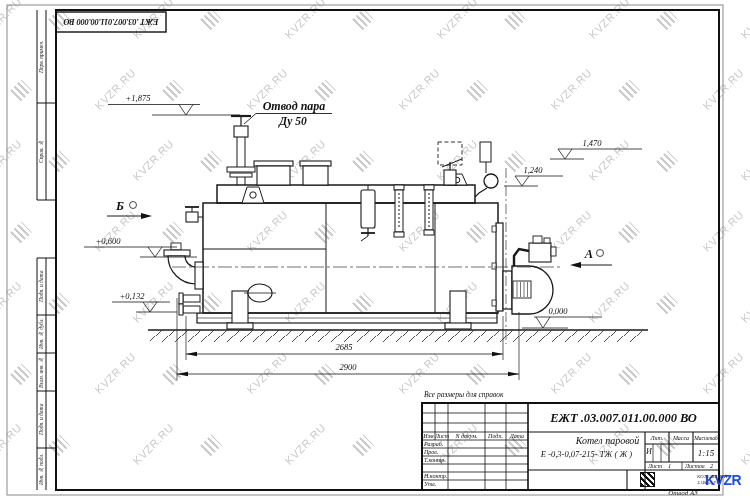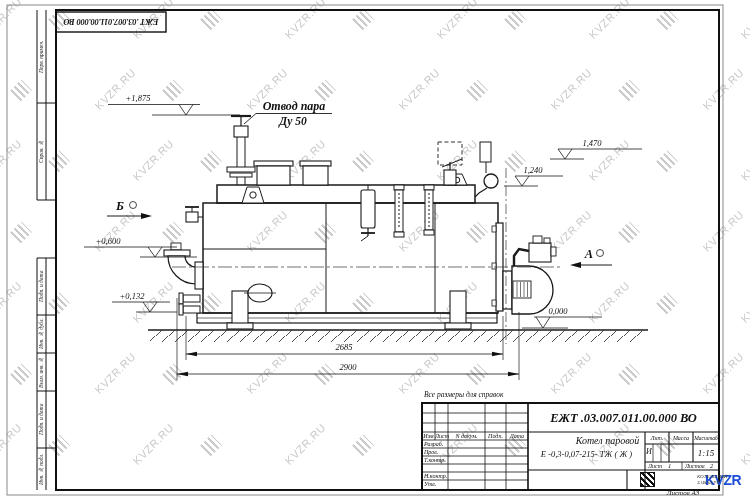--- a/index.html
+++ b/index.html
@@ -357,21 +357,21 @@
 
   <div class="vlabel" style="left:37px;top:10px;width:9px;height:93px;">Перв. примен.</div>
   <div class="vlabel" style="left:37px;top:103px;width:9px;height:97px;">Справ. №</div>
   <div class="vlabel" style="left:37px;top:258px;width:9px;height:57px;">Подп. и дата</div>
   <div class="vlabel" style="left:37px;top:315px;width:9px;height:38px;">Инв. № дубл.</div>
   <div class="vlabel" style="left:37px;top:353px;width:9px;height:38px;">Взам. инв. №</div>
   <div class="vlabel" style="left:37px;top:391px;width:9px;height:57px;">Подп. и дата</div>
   <div class="vlabel" style="left:37px;top:448px;width:9px;height:42px;">Инв. № подл.</div>
 
   <div class="t" style="left:424px;top:391px;font-size:7.5px;font-family:Liberation Serif, serif;">Все размеры для справок</div>
-  <div class="t tc" style="left:633px;top:490px;width:100px;font-size:7px;">Листов А3</div>
+  <div class="t tc" style="left:633px;top:490px;width:100px;font-size:7px;">Отвод А3</div>
 
   <div class="t tc b" style="left:530px;top:405px;width:187px;height:26px;line-height:26px;font-size:12.5px;">ЕЖТ .03.007.011.00.000  ВО</div>
   <div class="t tc" style="left:530px;top:436px;width:113px;font-size:10px;padding-left:21px;">Котел паровой</div>
   <div class="t tc" style="left:528px;top:450px;width:117px;font-size:8.5px;">Е -0,3-0,07-215- ТЖ ( Ж )</div>
 
   <div class="t tc" style="left:422px;top:433px;width:13px;font-size:6px;">Изм</div>
   <div class="t tc" style="left:435px;top:433px;width:13px;font-size:6px;">Лист</div>
   <div class="t tc" style="left:448px;top:433px;width:37px;font-size:6px;">N докум.</div>
   <div class="t tc" style="left:485px;top:433px;width:21px;font-size:6px;">Подп.</div>
   <div class="t tc" style="left:506px;top:433px;width:22px;font-size:6px;">Дата</div>

